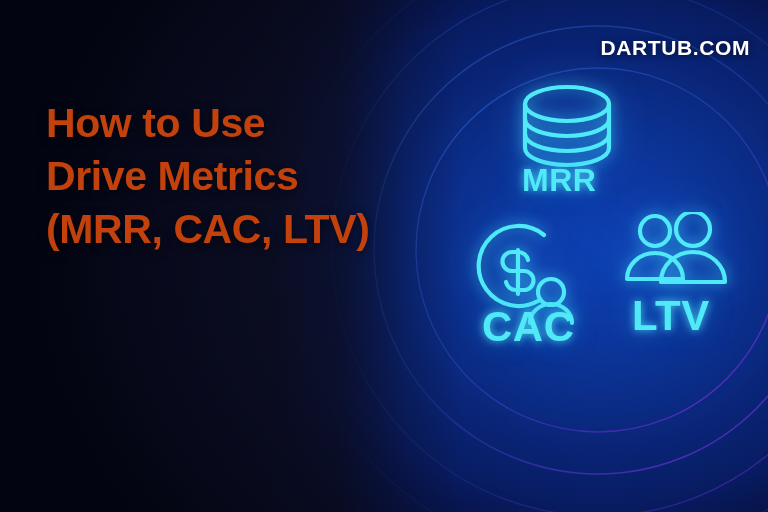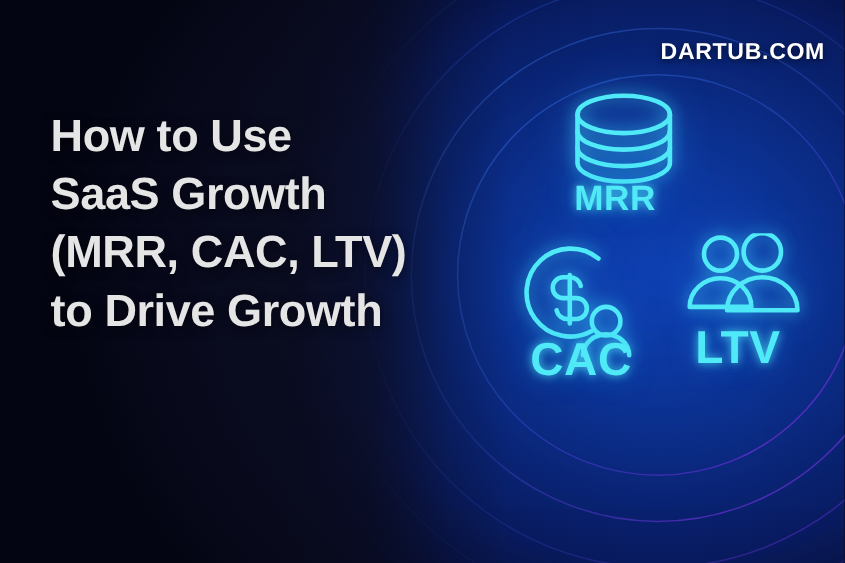--- a/index.html
+++ b/index.html
@@ -63,21 +63,21 @@
     box-shadow: 0 0 170px 115px rgba(22,86,220,0.30);
     pointer-events: none;
   }
 
   
   .headline {
     position: absolute;
     left: 46px;
     top: 97px;
     width: 400px;
-    color: #e5e5e5;
+    color: #c2410c;
     font-size: 41px;
     font-weight: bold;
     line-height: 53px;
     letter-spacing: -0.4px;
     text-shadow: 0 2px 10px rgba(0,0,0,0.55);
   }
   .headline .ln { display: block; white-space: nowrap; }
 
   
   .brand {
@@ -157,23 +157,22 @@
     <circle cx="598" cy="250" r="352" fill="none" stroke="url(#arcGrad4)" stroke-width="1.1"></circle>
   </svg>
 
   <div class="bg-dark-left"></div>
   <div class="bg-vignette"></div>
 
   <div class="brand">DARTUB.COM</div>
 
   <div class="headline">
     <span class="ln">How to Use</span>
-    <span class="ln">SaaS Growth</span>
+    <span class="ln">Drive Metrics</span>
     <span class="ln">(MRR, CAC, LTV)</span>
-    <span class="ln">to Drive Growth</span>
   </div>
 
   <div class="metric" id="metric-mrr">
     <span class="icon-wrap">
       <svg width="118" height="88" viewBox="0 0 118 88" fill="none" stroke="#4fe9f7" stroke-width="4.2" stroke-linecap="round">
         <ellipse cx="59" cy="22" rx="42" ry="17"></ellipse>
         <path d="M17 22 L17 66 A42 17 0 0 0 101 66 L101 22"></path>
         <path d="M17 37 A42 17 0 0 0 101 37"></path>
         <path d="M17 52 A42 17 0 0 0 101 52"></path>
       </svg>

